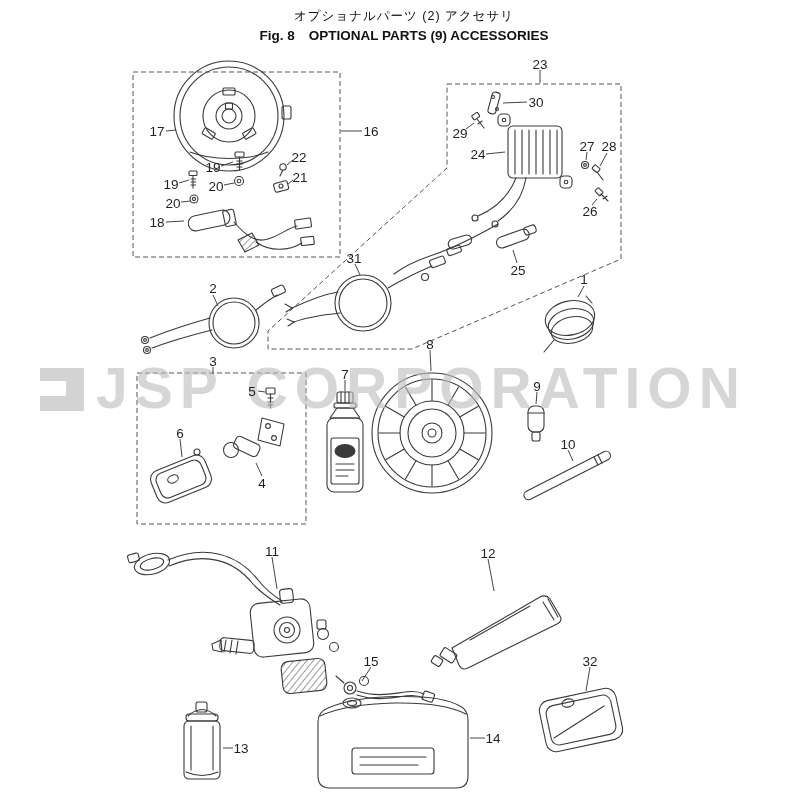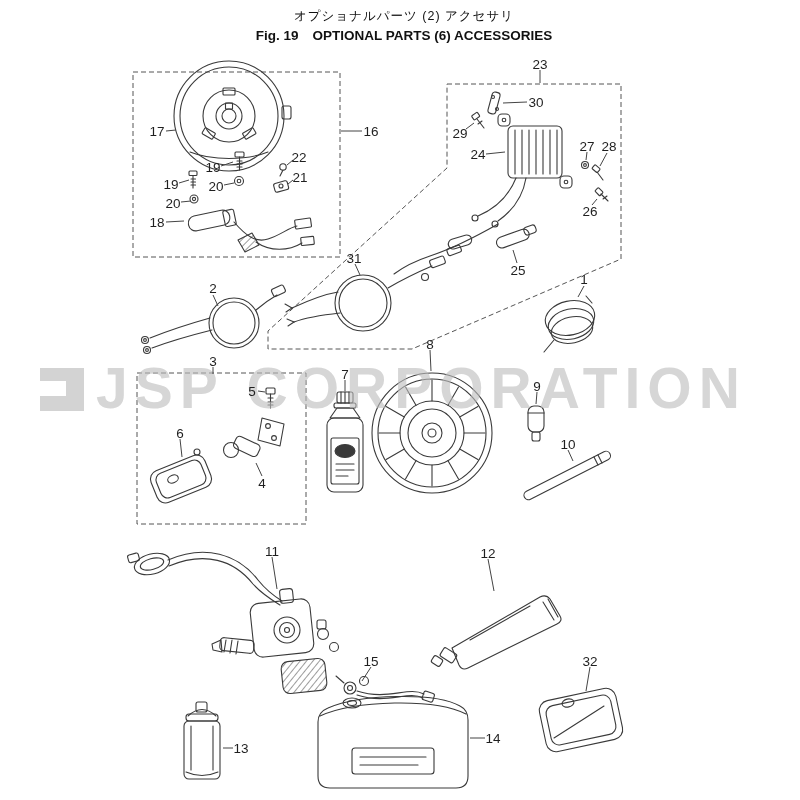--- a/index.html
+++ b/index.html
@@ -17,21 +17,21 @@
   .part-num{font-family:"Liberation Sans",sans-serif;font-size:13.5px;fill:#1f1f1f;text-anchor:middle;}
   .wm{font-family:"Liberation Sans",sans-serif;font-size:57px;font-weight:bold;
       letter-spacing:7px;fill:#bdbdbd;}
 </style>
 </head>
 <body>
 
 <div class="header">
   <div class="title-ja">オプショナルパーツ (2) アクセサリ</div>
   <div class="title-en">
-    <span>Fig. 19</span><span>OPTIONAL PARTS (6) ACCESSORIES</span>
+    <span>Fig. 8</span><span>OPTIONAL PARTS (9) ACCESSORIES</span>
   </div>
 </div>
 
 <svg id="diagram" width="800" height="800" viewBox="0 0 800 800">
   <defs>
     <pattern id="hatch" width="5" height="5" patternUnits="userSpaceOnUse" patternTransform="rotate(45)">
       <line x1="0" y1="0" x2="0" y2="5" stroke="#3a3a3a" stroke-width="1"></line>
     </pattern>
   </defs>
 

